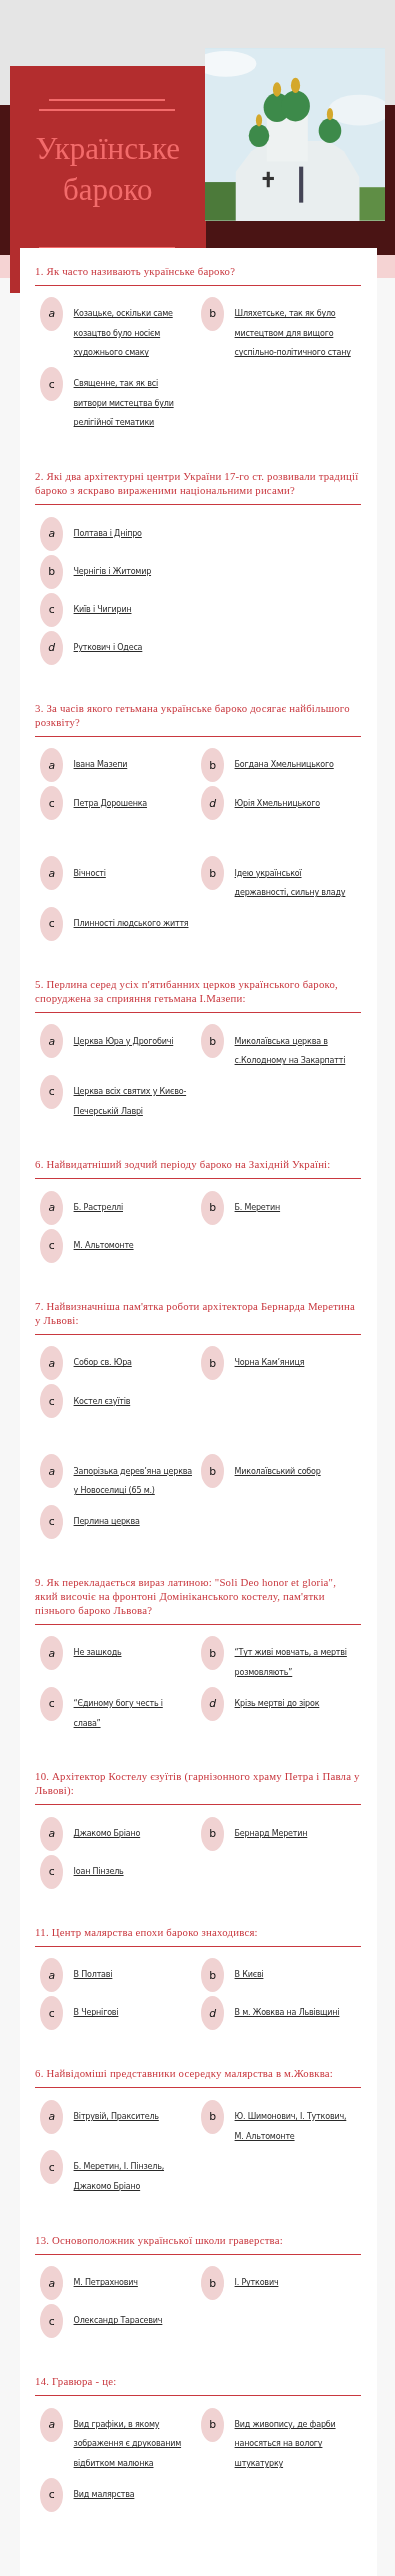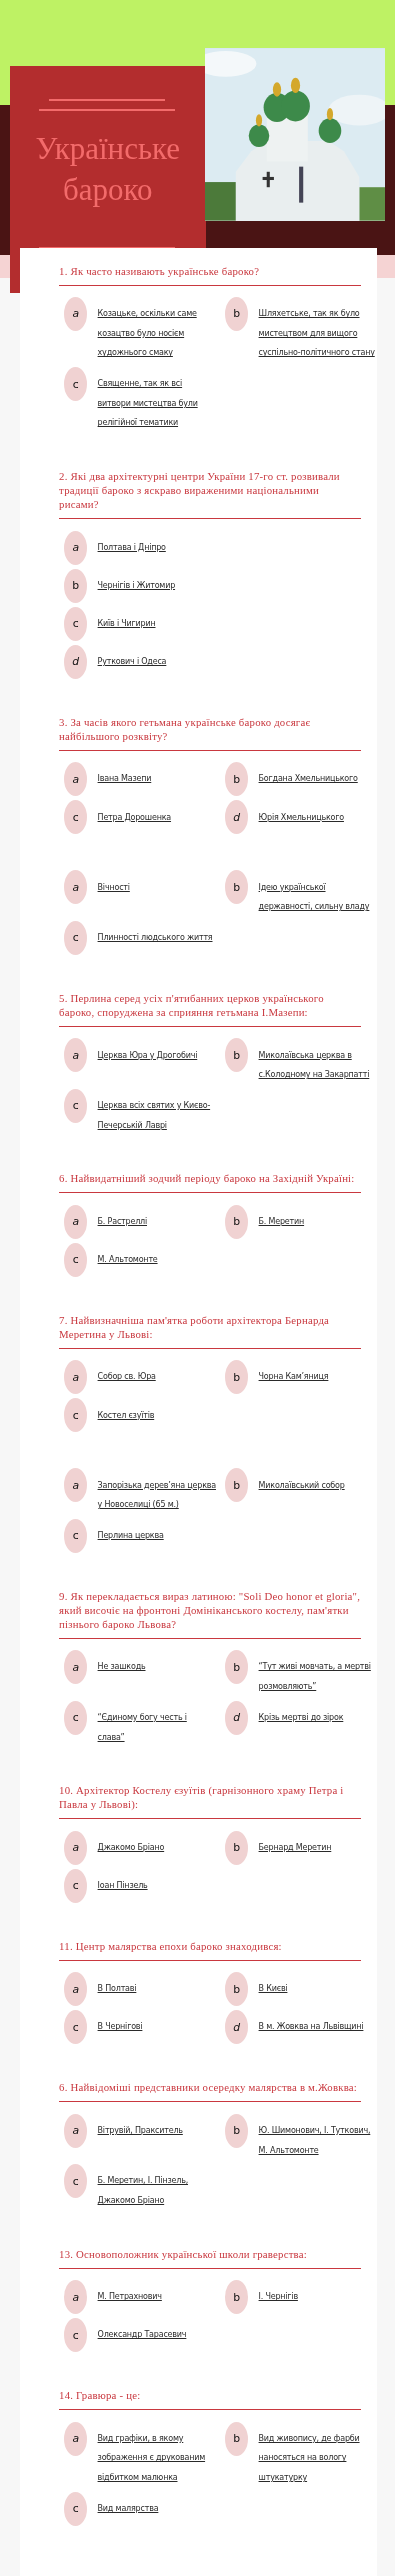--- a/index.html
+++ b/index.html
@@ -1,32 +1,32 @@
 <!DOCTYPE html>
 <html style="font-size:8.2px"><head>
 <meta charset="utf-8">
 <style>
   * { box-sizing: border-box; margin: 0; padding: 0; }
   html, body { width: 396px; }
   body { background: #f7f7f7; font-family: "Liberation Sans", sans-serif; color: #222; }
 
   
-  .hero { position: relative; height: 268px; background: #bef264; }
+  .hero { position: relative; height: 268px; background: #e5e5e5; }
   .hero-band { position: absolute; left: 0; right: 0; top: 105px; height: 150px; background: #4a1414; }
   .hero-red { position: absolute; left: 9.8px; top: 66px; width: 196px; height: 227px; background: #b32d2e; z-index: 2; }
   .hero-line { position: absolute; height: 1.5px; background: #f36b6b; }
   .hero-title { position: absolute; left: 0; right: 0; top: 62px; text-align: center;
     font-family: "Liberation Serif", serif; font-size: 31px; line-height: 41px; color: #f36b6b; }
   .hero-photo { position: absolute; left: 205px; top: 48px; width: 180px; height: 173px; z-index: 2; overflow: hidden;
     background: linear-gradient(180deg, #cfe4ee 0%, #e8f1f5 55%, #ffffff 100%); }
   .hero-pink-bot { position: absolute; left: 0; right: 0; top: 255px; height: 23px; background: #f5d3d3; }
 
   
   .card { position: relative; margin: -20px 19.6px 0 19.6px; width: 357px; background: #ffffff; padding: 15.5px 15.5px 41px 15.5px; z-index: 3; }
-  .question { margin-bottom: 36px; margin-left: 24px; }
+  .question { margin-bottom: 36px; }
   .q-title { font-family: "Liberation Serif", serif; font-size: 10.8px; line-height: 14px; color: #c9383f;
     letter-spacing: 0.2px; padding-bottom: 7.2px; border-bottom: 0.8px solid #c9383f; margin-bottom: 11.3px; }
   .answers { display: grid; grid-template-columns: 161px 161px; column-gap: 0; row-gap: 4.1px; padding-left: 5.2px; }
   .answers.single { grid-template-columns: 321px; }
   .answer { display: flex; align-items: flex-start; min-height: 34px; cursor: pointer; }
   .badge { flex: 0 0 23px; width: 23px; height: 34px; border-radius: 50%; background: #f0d2d2;
     display: flex; align-items: center; justify-content: center; font-family: "DejaVu Sans", sans-serif;
     font-size: 10.8px; color: #111; margin-right: 10.3px; }
   .badge.cursive { font-style: italic; }
   .a-text { font-family: "DejaVu Sans", sans-serif; font-size: 8px; line-height: 19.6px; color: #2a2a2a;
@@ -306,21 +306,21 @@
 
   <div class="question">
     <div class="q-title">13. Основоположник української школи граверства:</div>
     <div class="answers">
       <div class="answer">
           <span class="badge cursive">a</span>
           <span class="a-text">М. Петрахнович</span>
         </div>
       <div class="answer">
           <span class="badge">b</span>
-          <span class="a-text">І. Чернігів</span>
+          <span class="a-text">І. Руткович</span>
         </div>
       <div class="answer">
           <span class="badge">c</span>
           <span class="a-text">Олександр Тарасевич</span>
         </div>
     </div>
   </div>
 
   <div class="question">
     <div class="q-title">14. Гравюра - це:</div>

